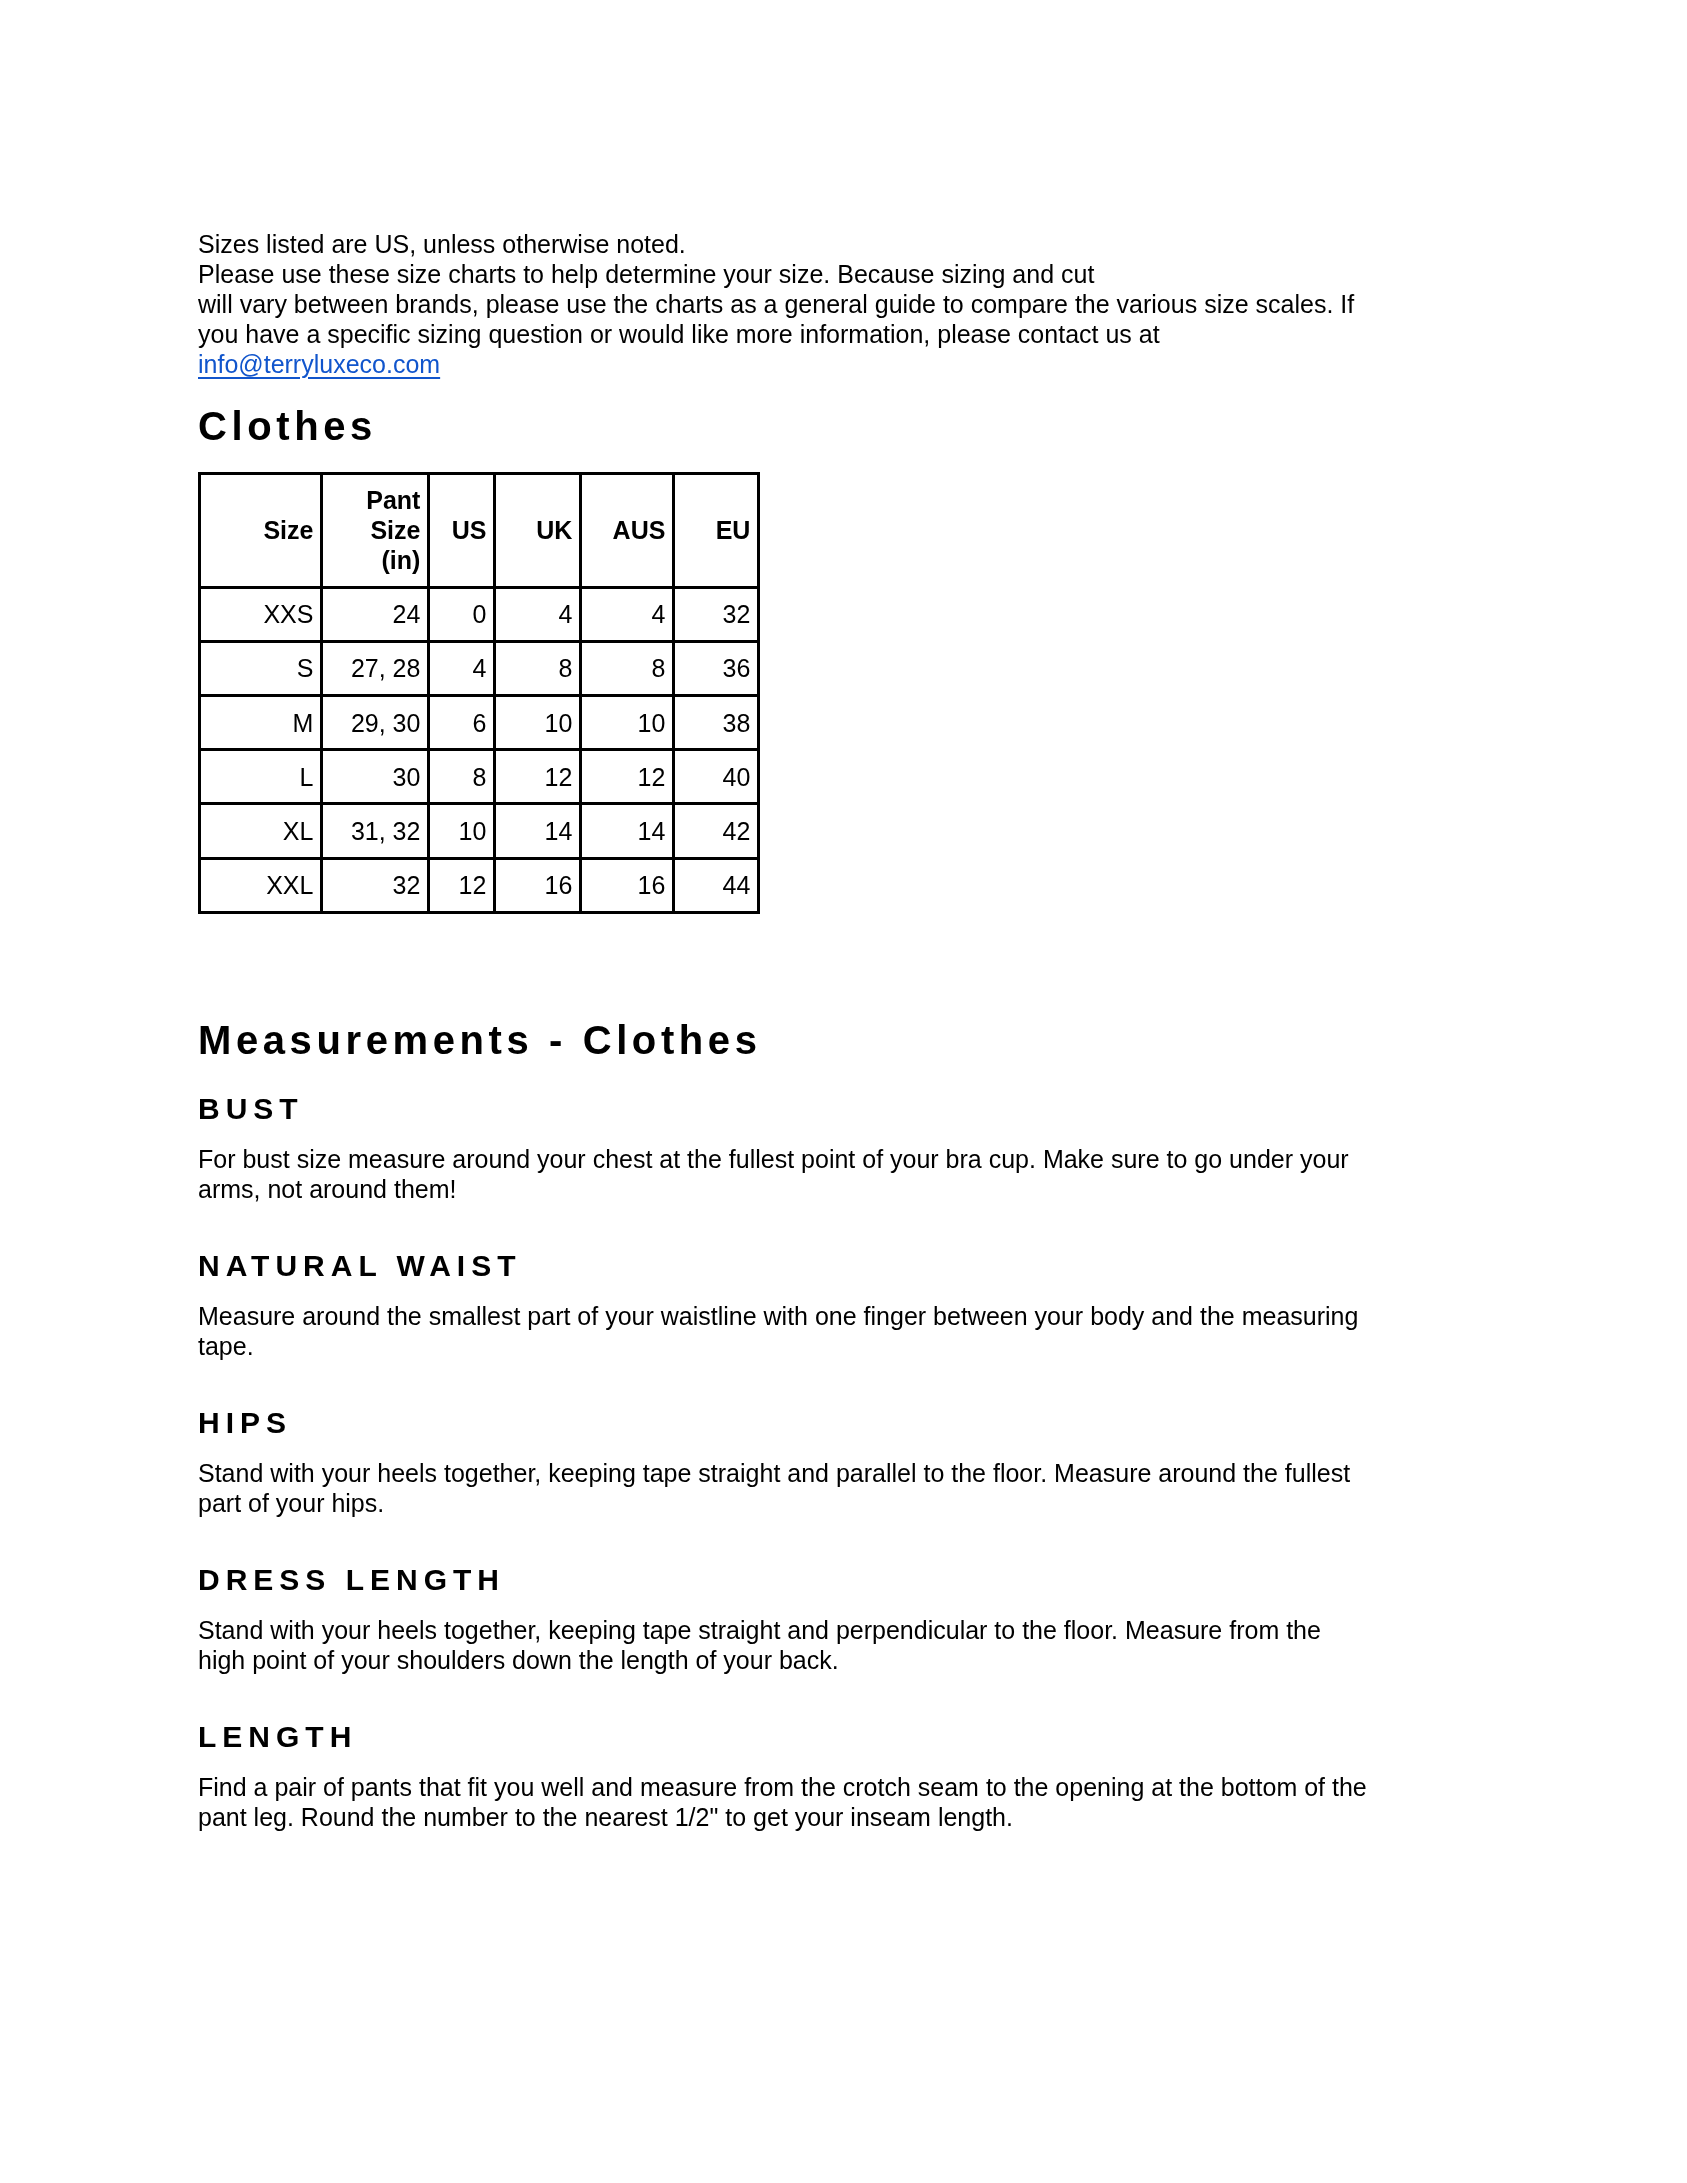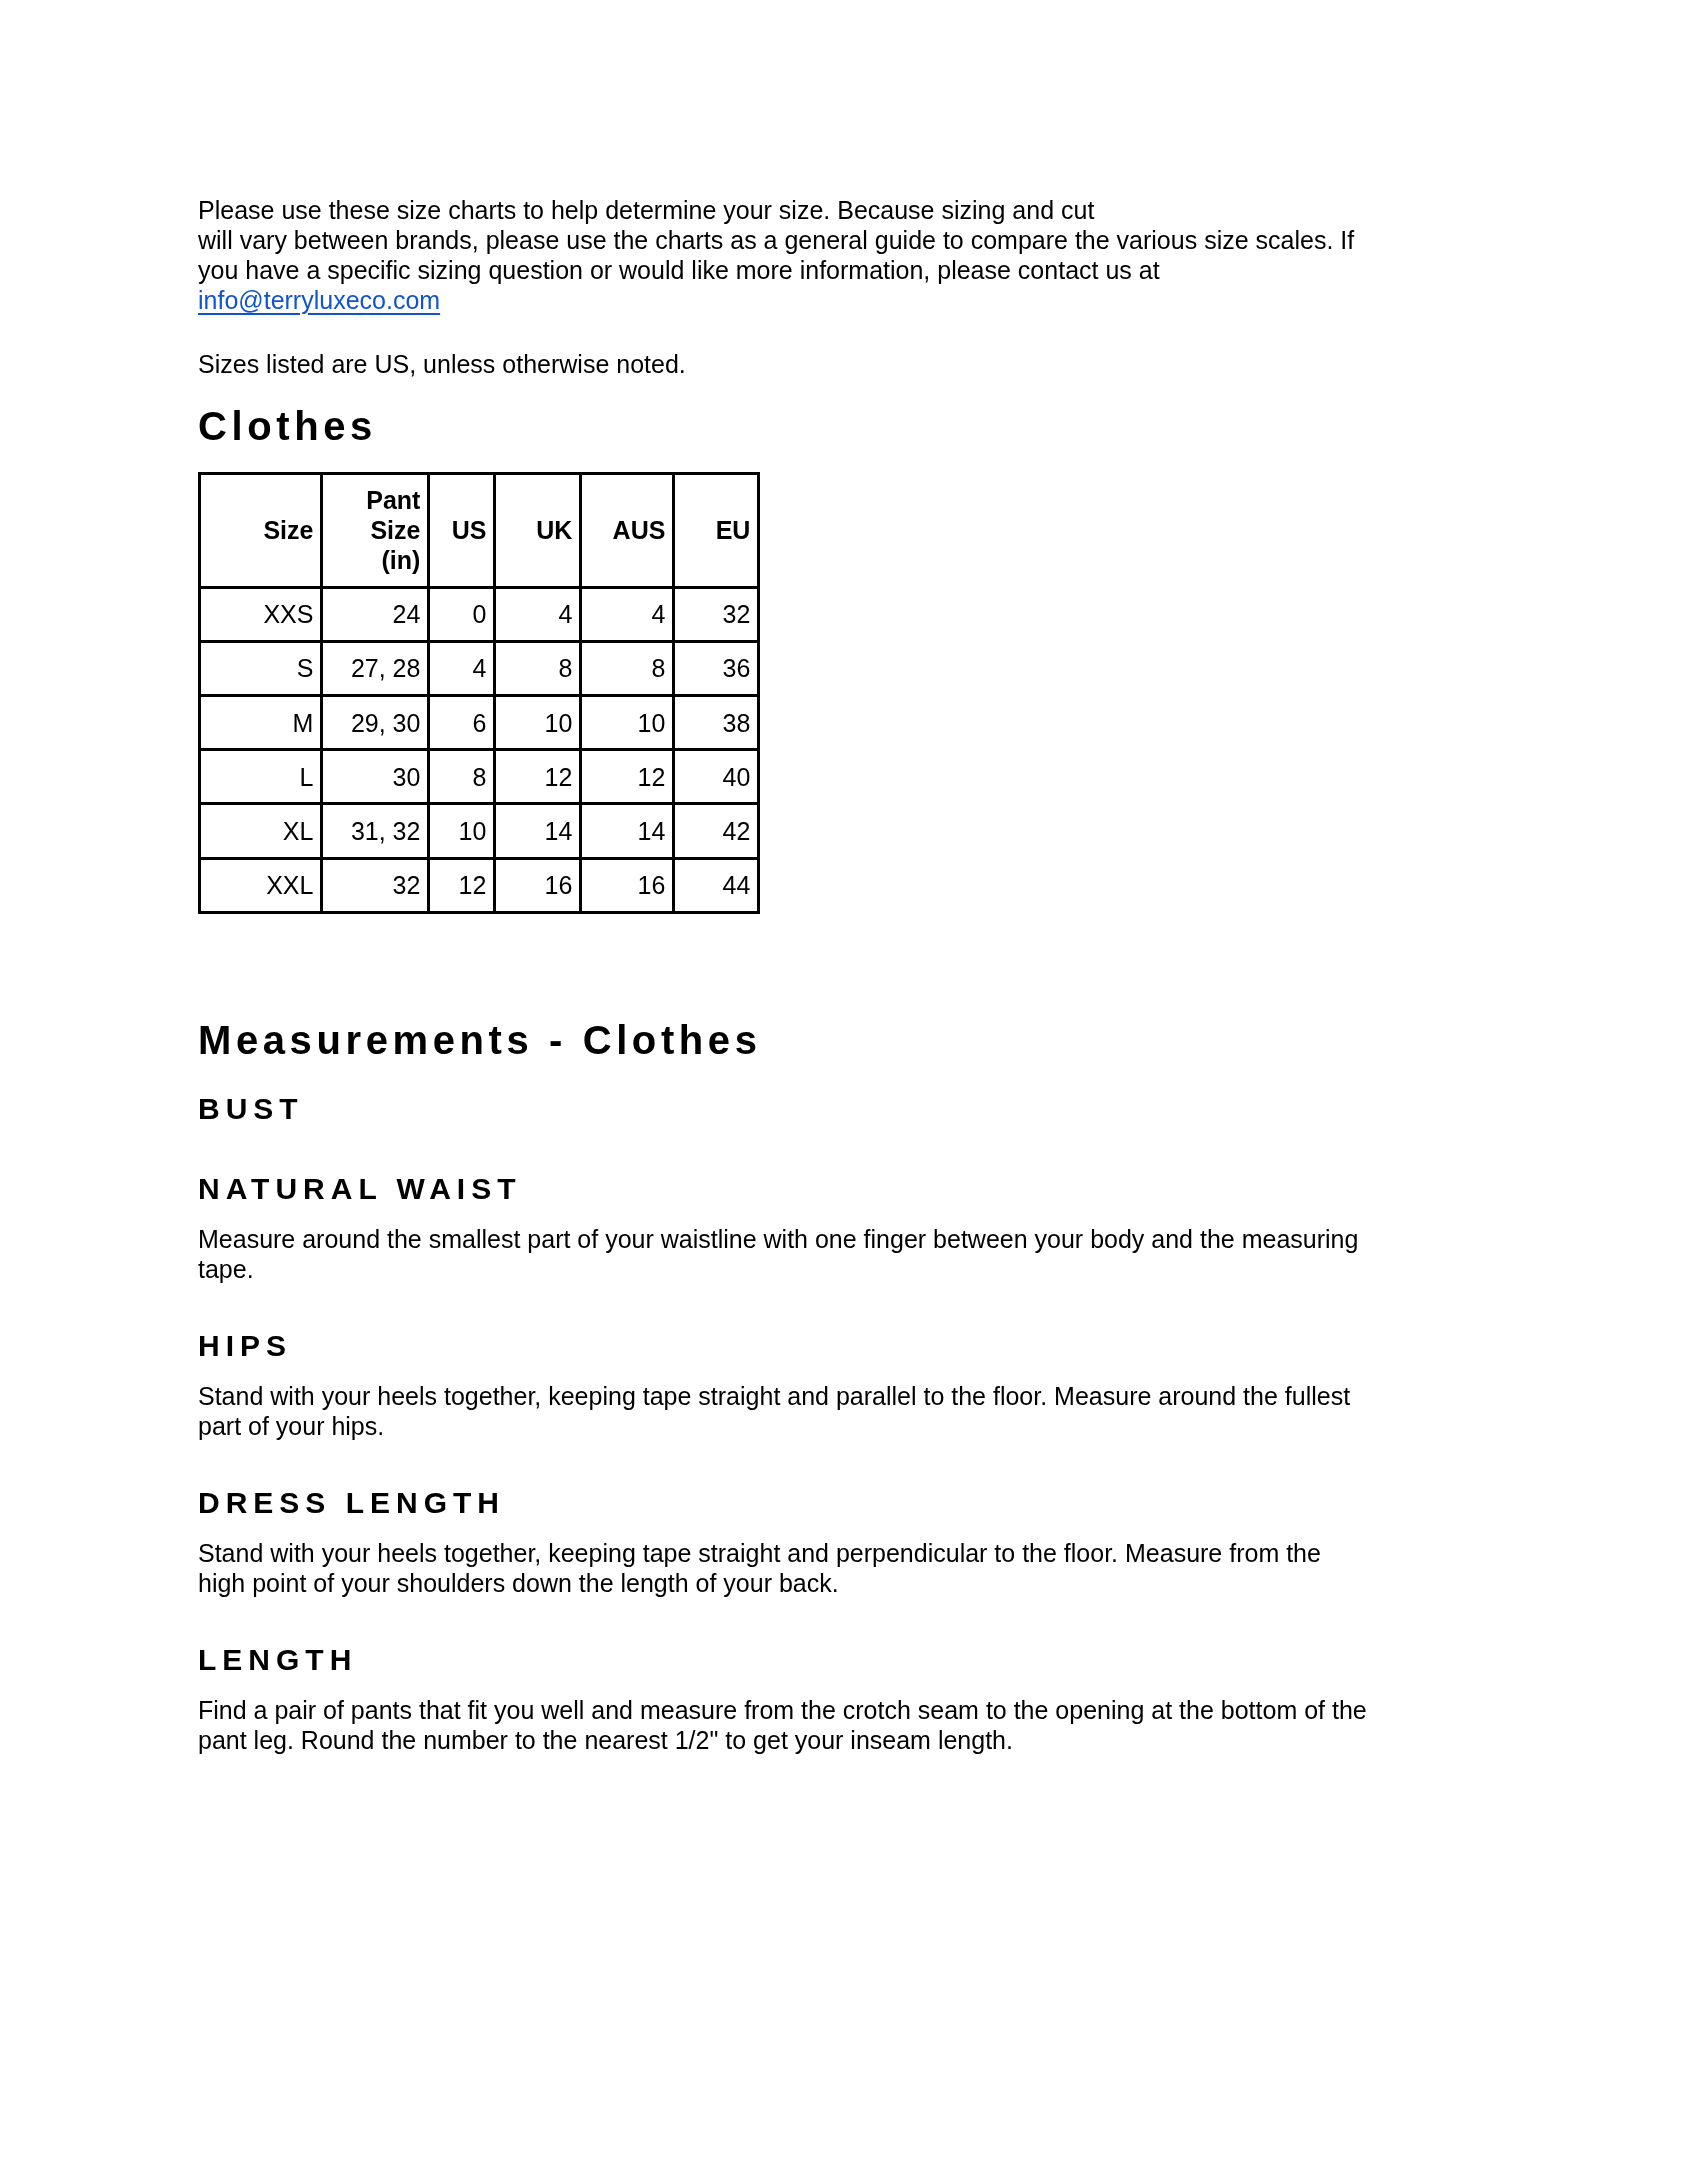--- a/index.html
+++ b/index.html
@@ -63,26 +63,26 @@
     margin-top: 44px;
   }
   h2.first { margin-top: 28px; }
   .section-text { margin-top: 17px; }
 </style>
 </head>
 <body>
 
 <div class="page">
 
+  <p class="body-text note">Sizes listed are US, unless otherwise noted.</p>
+
   <p class="body-text intro"><span>Please use these size charts to help determine your size. Because sizing and cut
 will vary between brands, please use the charts as a general guide to compare the various size scales. If
 you have a specific sizing question or would like more information, please contact us at
 </span><a href="#">info@terryluxeco.com</a></p>
-
-  <p class="body-text note">Sizes listed are US, unless otherwise noted.</p>
 
   <h1 class="clothes">Clothes</h1>
 
   <table class="size-chart">
     <colgroup>
       <col style="width:122px">
       <col style="width:107px">
       <col style="width:66px">
       <col style="width:86px">
       <col style="width:93px">
@@ -144,20 +144,22 @@
         <td>16</td>
         <td>16</td>
         <td>44</td>
       </tr>
     </tbody>
   </table>
 
   <h1 class="measurements">Measurements - Clothes</h1>
 
   <h2 class="first">BUST</h2>
+  <p class="body-text section-text">For bust size measure around your chest at the fullest point of your bra cup. Make sure to go under your
+arms, not around them!</p>
 
   <h2>NATURAL WAIST</h2>
   <p class="body-text section-text">Measure around the smallest part of your waistline with one finger between your body and the measuring
 tape.</p>
 
   <h2>HIPS</h2>
   <p class="body-text section-text">Stand with your heels together, keeping tape straight and parallel to the floor. Measure around the fullest
 part of your hips.</p>
 
   <h2>DRESS LENGTH</h2>

